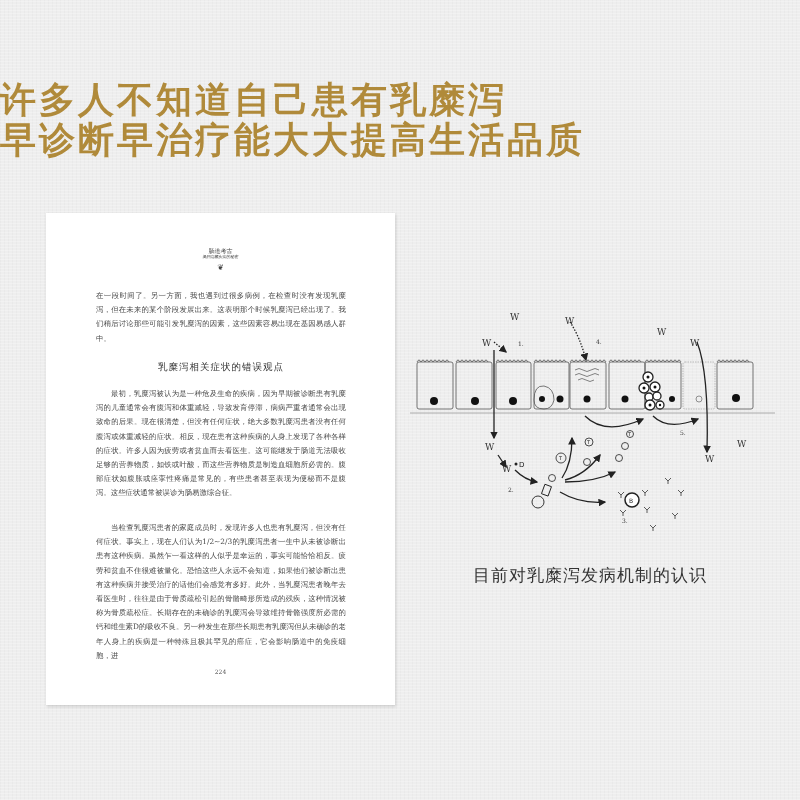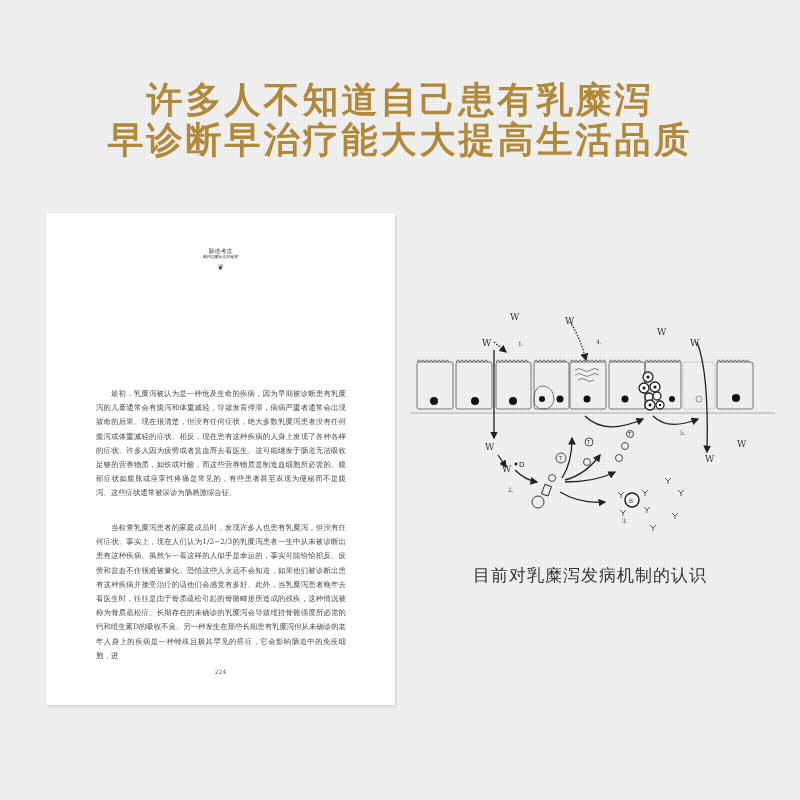--- a/index.html
+++ b/index.html
@@ -5,21 +5,21 @@
   html, body { margin: 0; padding: 0; }
   body {
     width: 800px; height: 800px; position: relative; overflow: hidden;
     background: #eeeeee;
     background-image:
       repeating-linear-gradient(0deg, rgba(255,255,255,0.25) 0px, rgba(255,255,255,0.25) 1px, transparent 1px, transparent 3px),
       repeating-linear-gradient(90deg, rgba(0,0,0,0.018) 0px, rgba(0,0,0,0.018) 1px, transparent 1px, transparent 4px);
     font-family: "DejaVu Serif", "Liberation Serif", serif;
   }
   .headline {
-    position: absolute; left: 0; width: 800px; text-align: center;
+    position: absolute; left: 0; width: 800px; text-align: left;
     color: #b08a3a; font-weight: bold; font-size: 36px; letter-spacing: 3px;
     font-family: "DejaVu Serif", "Liberation Serif", serif;
   }
   .headline.l1 { top: 76px; }
   .headline.l2 { top: 116px; }
 
   .book-page {
     position: absolute; left: 46px; top: 213px; width: 349px; height: 492px;
     background: #ffffff;
     box-shadow: 1px 2px 3px rgba(0,0,0,0.12), 0 0 1px rgba(0,0,0,0.08);
@@ -66,21 +66,25 @@
 <div class="headline l1">许多人不知道自己患有乳糜泻</div>
 <div class="headline l2">早诊断早治疗能大大提高生活品质</div>
 
 <div class="book-page">
   <div class="running-head">
     <span class="t">肠道考古</span>
     <span class="s">揭开隐藏疾病的秘密</span>
   </div>
   <div class="ornament">❦</div>
 
-
+  <div class="body-text para1">
+    <p>在一段时间了。另一方面，我也遇到过很多病例，在检查时没有发现乳糜泻，但在未来的某个阶段发展出来。这表明那个时候乳糜泻已经出现了。我们稍后讨论那些可能引发乳糜泻的因素，这些因素容易出现在基因易感人群中。</p>
+  </div>
+
+  <div class="section-title">乳糜泻相关症状的错误观点</div>
 
   <div class="body-text para2">
     <p class="indent">最初，乳糜泻被认为是一种危及生命的疾病，因为早期被诊断患有乳糜泻的儿童通常会有腹泻和体重减轻，导致发育停滞，病病严重者通常会出现致命的后果。现在很清楚，但没有任何症状，绝大多数乳糜泻患者没有任何腹泻或体重减轻的症状。相反，现在患有这种疾病的人身上发现了各种各样的症状。许多人因为疲劳或者贫血而去看医生。这可能继发于肠道无法吸收足够的营养物质，如铁或叶酸，而这些营养物质是制造血细胞所必需的。腹部症状如腹胀或痉挛性疼痛是常见的，有些患者甚至表现为便秘而不是腹泻。这些症状通常被误诊为肠易激综合征。</p>
   </div>
 
   <div class="body-text para3">
     <p class="indent">当检查乳糜泻患者的家庭成员时，发现许多人也患有乳糜泻，但没有任何症状。事实上，现在人们认为1/2~2/3的乳糜泻患者一生中从未被诊断出患有这种疾病。虽然乍一看这样的人似乎是幸运的，事实可能恰恰相反。疲劳和贫血不住很难被量化。恐怕这些人永远不会知道，如果他们被诊断出患有这种疾病并接受治疗的话他们会感觉有多好。此外，当乳糜泻患者晚年去看医生时，往往是由于骨质疏松引起的骨骼畸形所造成的残疾，这种情况被称为骨质疏松症。长期存在的未确诊的乳糜泻会导致维持骨骼强度所必需的钙和维生素D的吸收不良。另一种发生在那些长期患有乳糜泻但从未确诊的老年人身上的疾病是一种特殊且极其罕见的癌症，它会影响肠道中的免疫细胞，进</p>
   </div>
 
   <div class="page-number">224</div>

